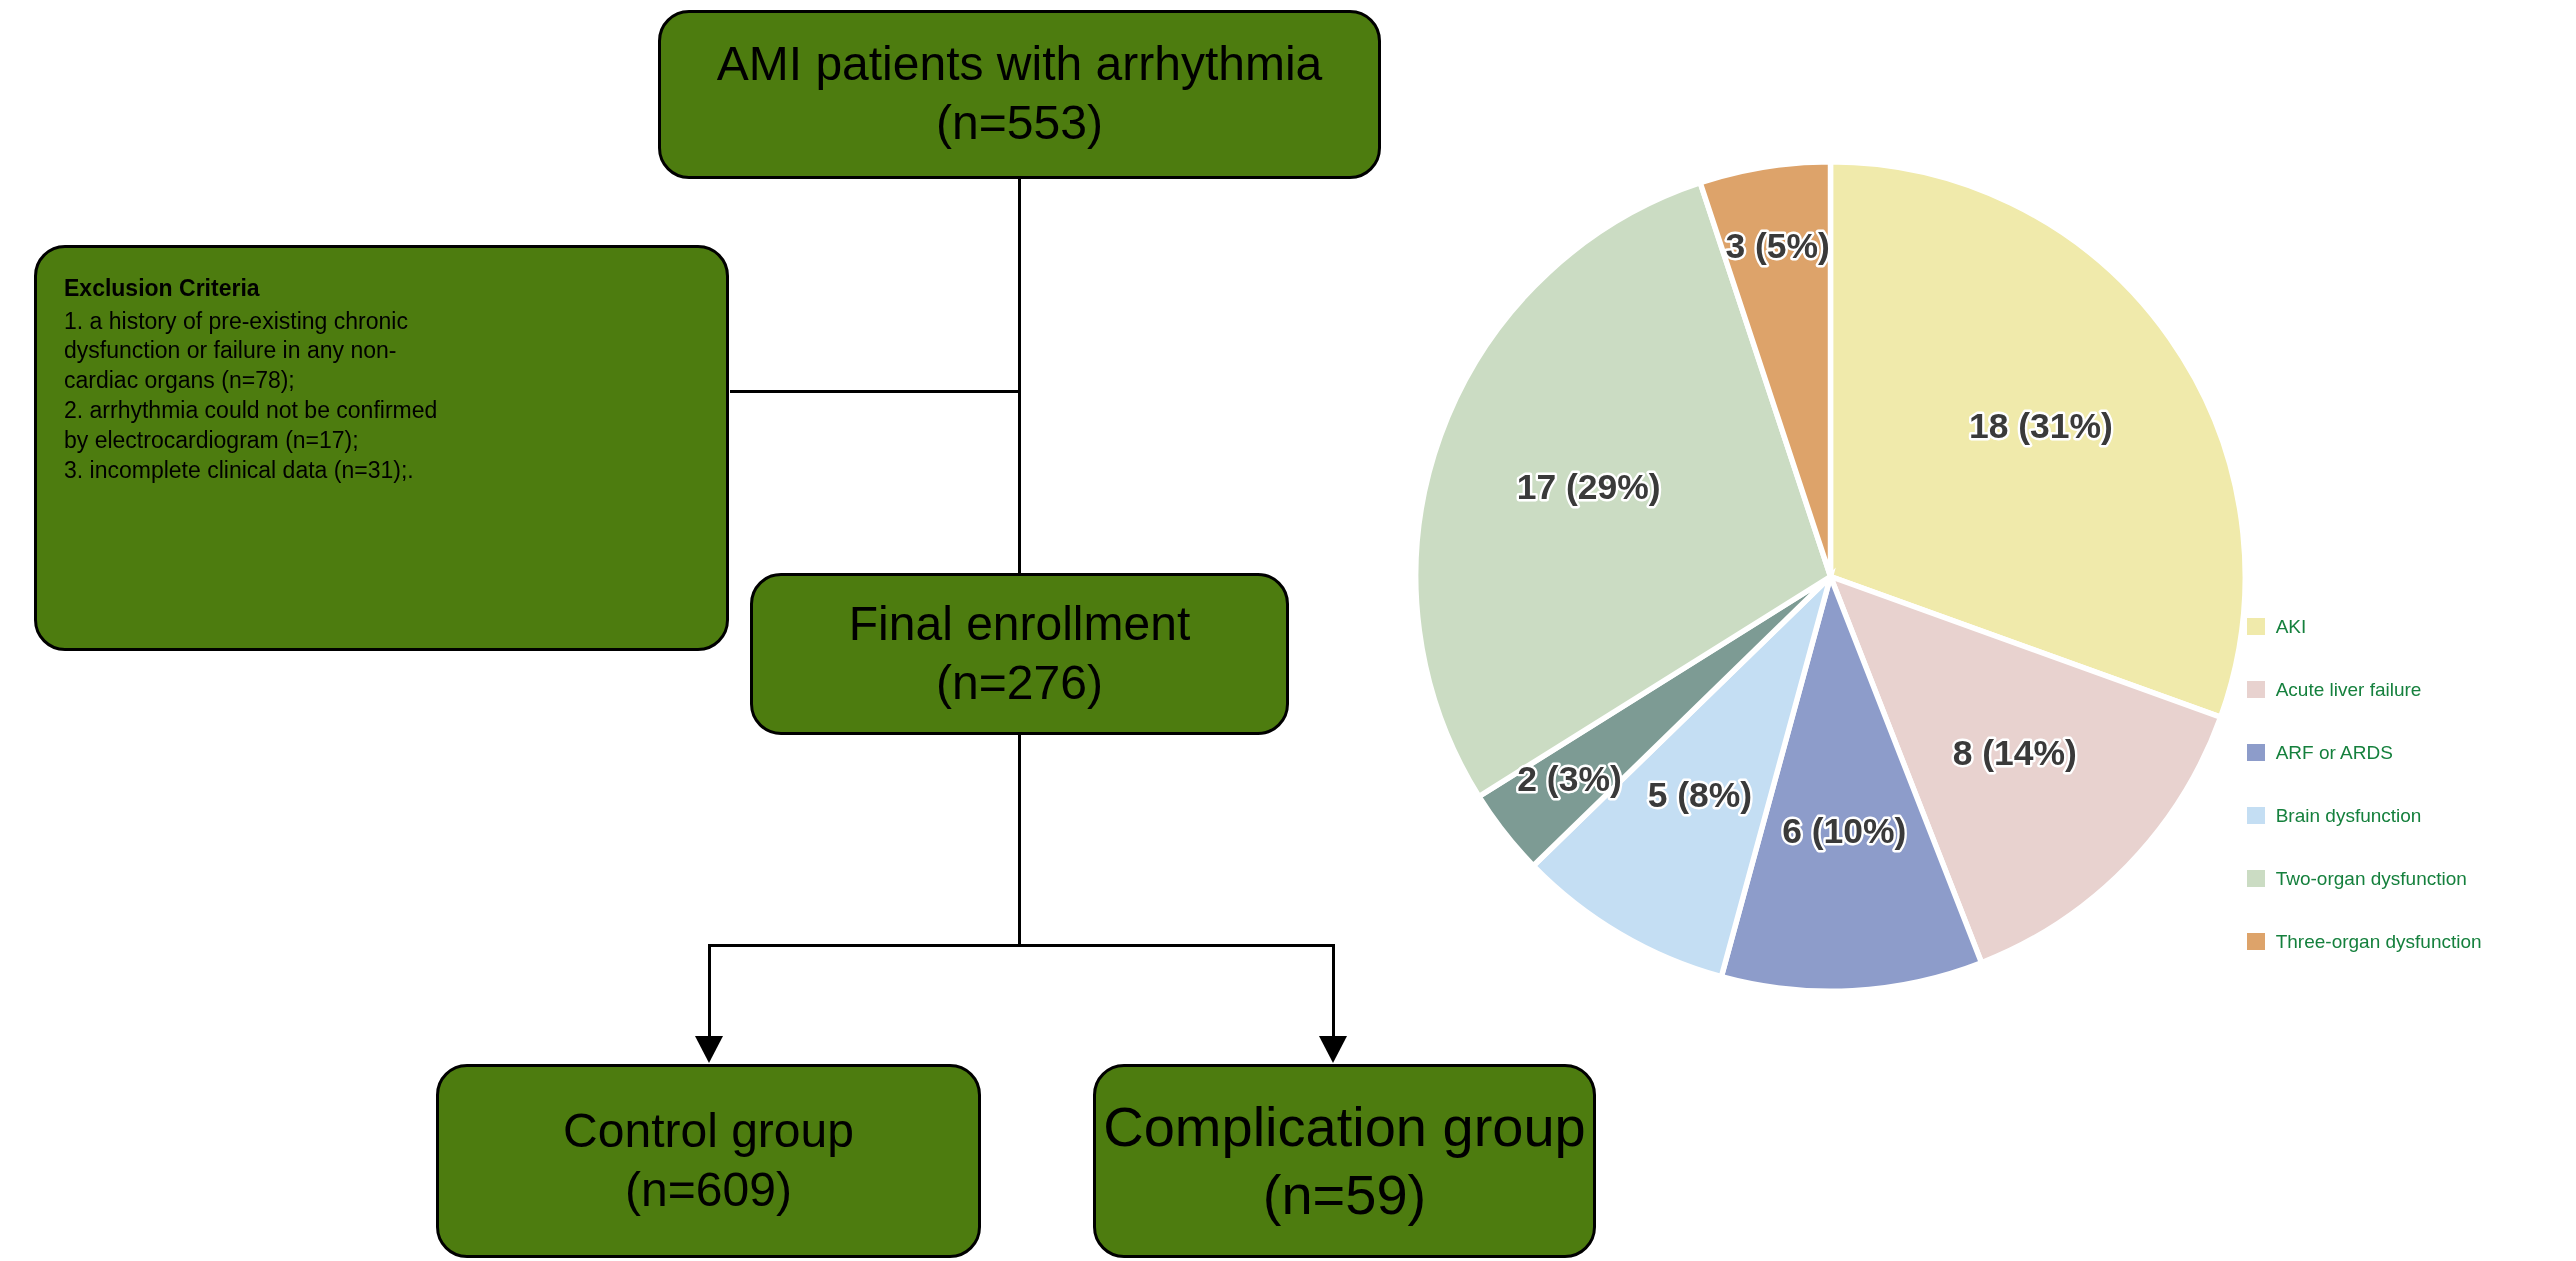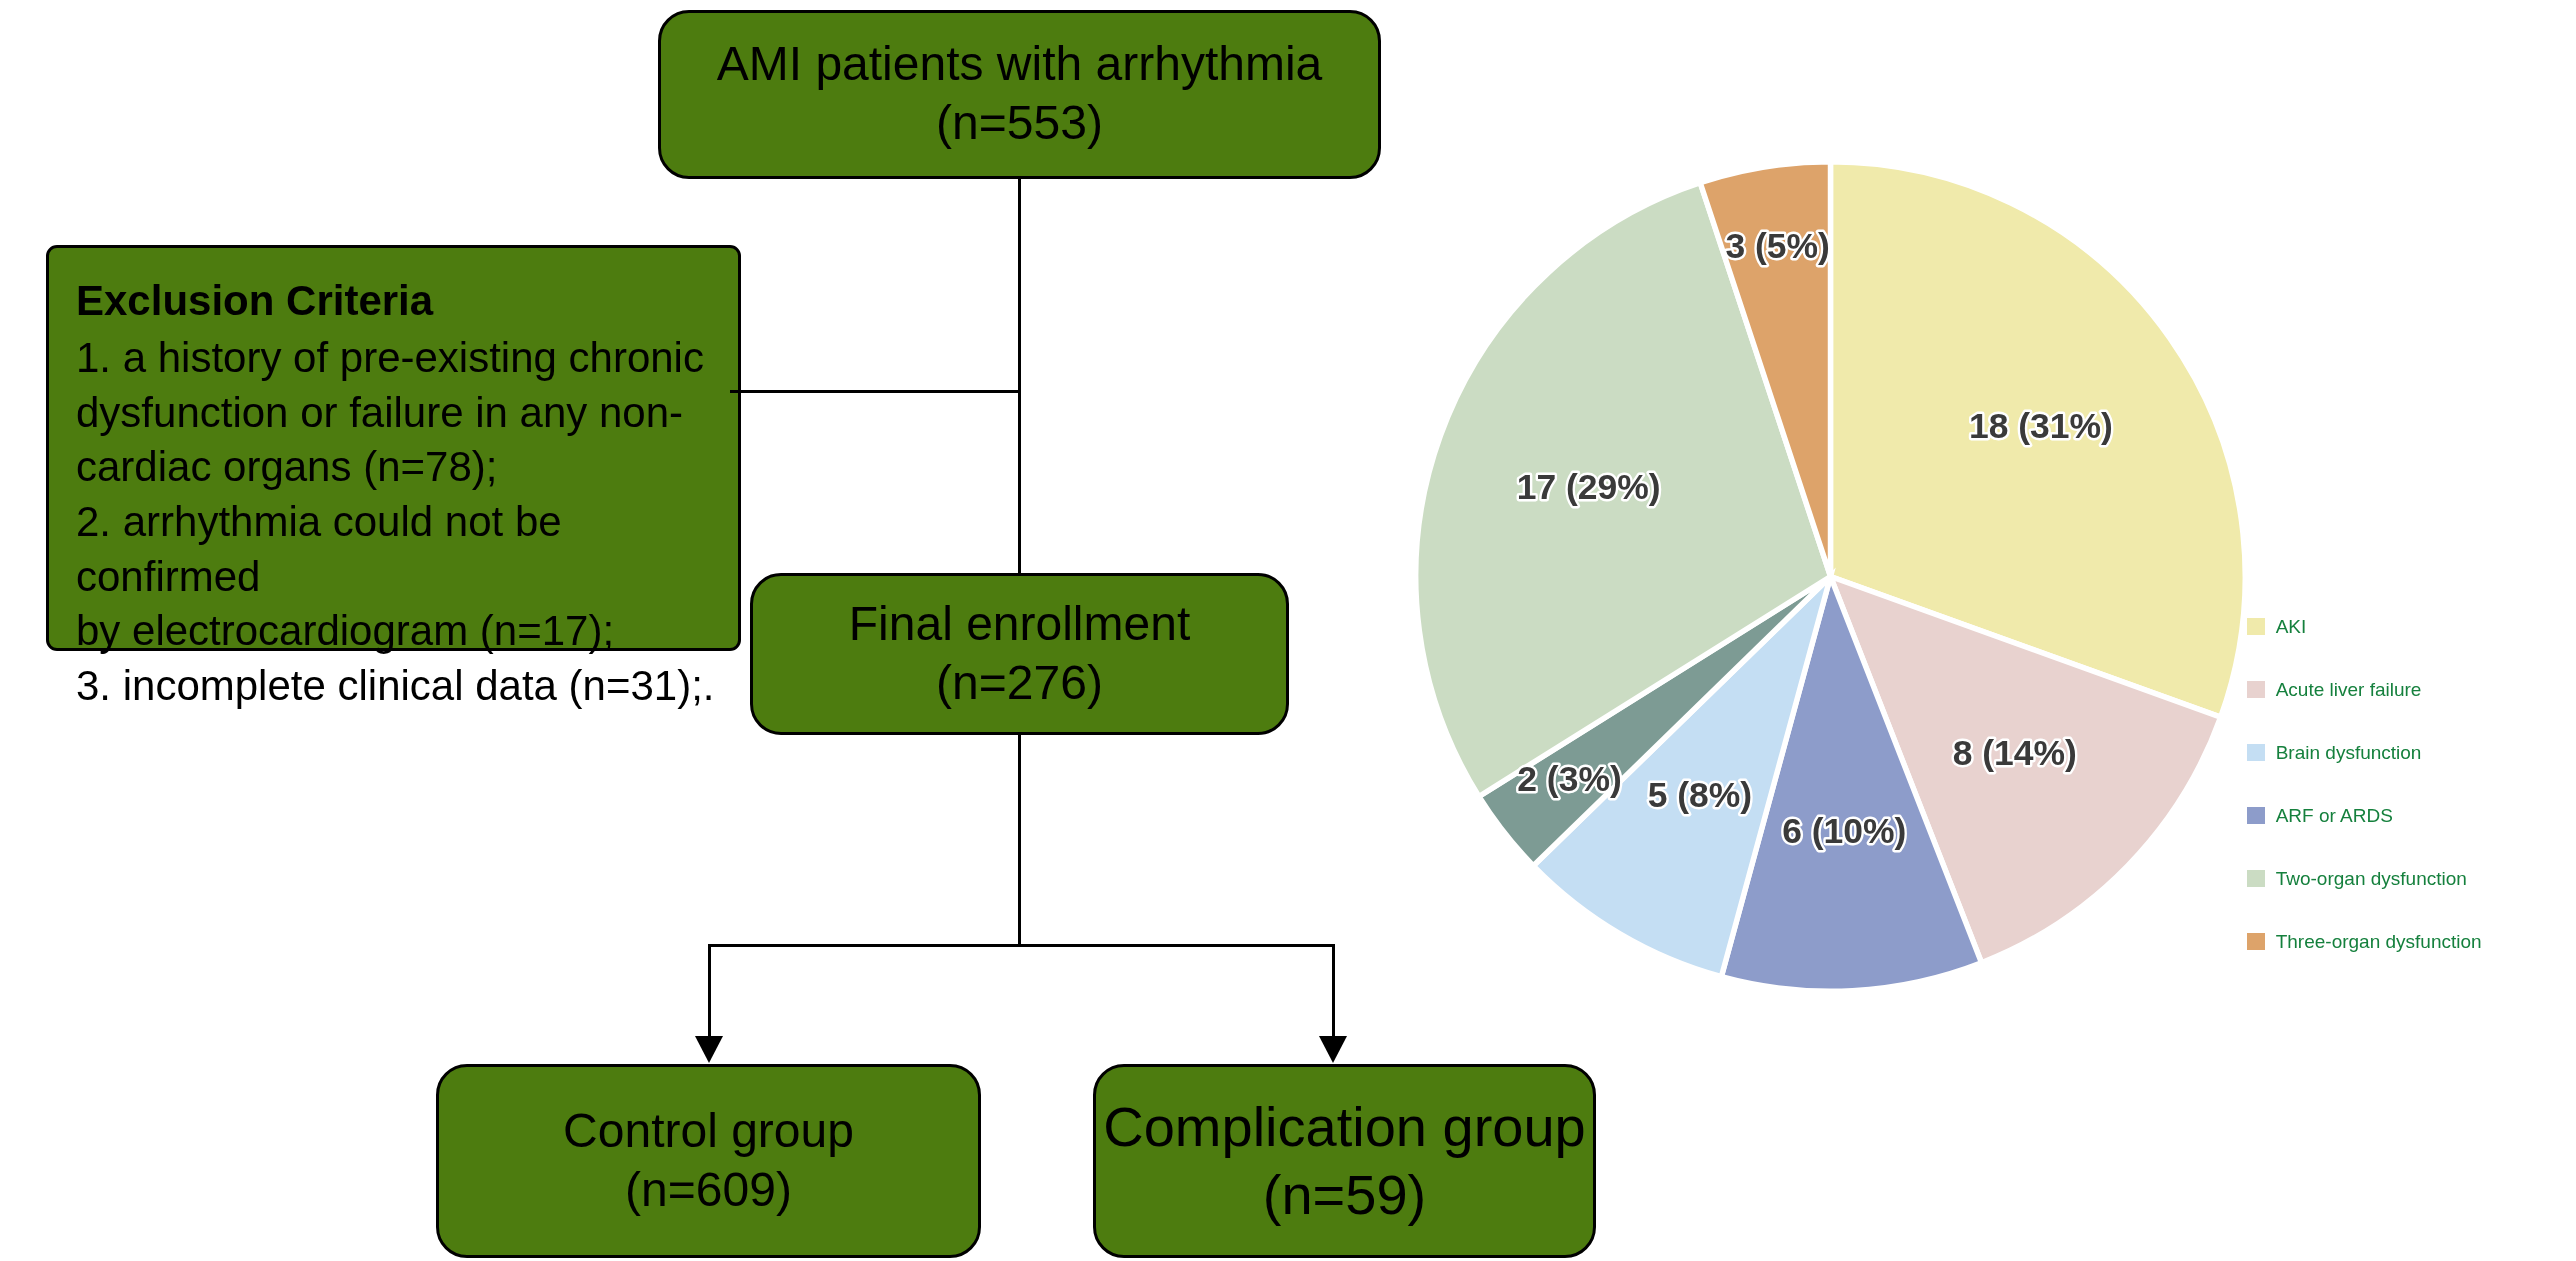--- a/index.html
+++ b/index.html
@@ -42,27 +42,26 @@
   #node-final   { left: 750px; top: 573px;  width: 539px;  height: 162px; font-size: 48px; }
   #node-control { left: 436px;  top: 1064px; width: 545px;  height: 194px; font-size: 48px; }
   #node-compl   { left: 1093px; top: 1064px; width: 503px;  height: 194px; font-size: 56px; }
 
   
   #node-exclusion {
     left: 34px;
     top: 245px;
     width: 695px;
     height: 406px;
-    border-radius: 11px;
+    border-radius: 31px;
     display: block;
     padding: 26px 23px 17.7px 27px;
     text-align: left;
-    font-size: 42px;
+    font-size: 23px;
     line-height: 1.30;
-    margin-left: 12px;
   }
   #node-exclusion .ex-title {
     font-weight: bold;
     display: block;
     margin-bottom: 2.7px;
   }
   #node-exclusion .ex-item { display: block; }
 
   
   .conn {
@@ -214,28 +213,28 @@
   <div id="legend">
       <div class="legend-row">
         <span class="legend-swatch" style="background: rgb(240, 234, 171);"></span>
         <span class="legend-label">AKI</span>
       </div>
       <div class="legend-row">
         <span class="legend-swatch" style="background: rgb(232, 210, 207);"></span>
         <span class="legend-label">Acute liver failure</span>
       </div>
       <div class="legend-row">
+        <span class="legend-swatch" style="background: rgb(141, 156, 202);"></span>
+        <span class="legend-label">ARF or ARDS</span>
+      </div>
+      <div class="legend-row">
         <span class="legend-swatch" style="background: rgb(196, 222, 243);"></span>
         <span class="legend-label">Brain dysfunction</span>
       </div>
       <div class="legend-row">
-        <span class="legend-swatch" style="background: rgb(141, 156, 202);"></span>
-        <span class="legend-label">ARF or ARDS</span>
-      </div>
-      <div class="legend-row">
         <span class="legend-swatch" style="background: rgb(203, 220, 195);"></span>
         <span class="legend-label">Two-organ dysfunction</span>
       </div>
       <div class="legend-row">
         <span class="legend-swatch" style="background: rgb(221, 163, 106);"></span>
         <span class="legend-label">Three-organ dysfunction</span>
       </div>
     </div>
 
 </div>

